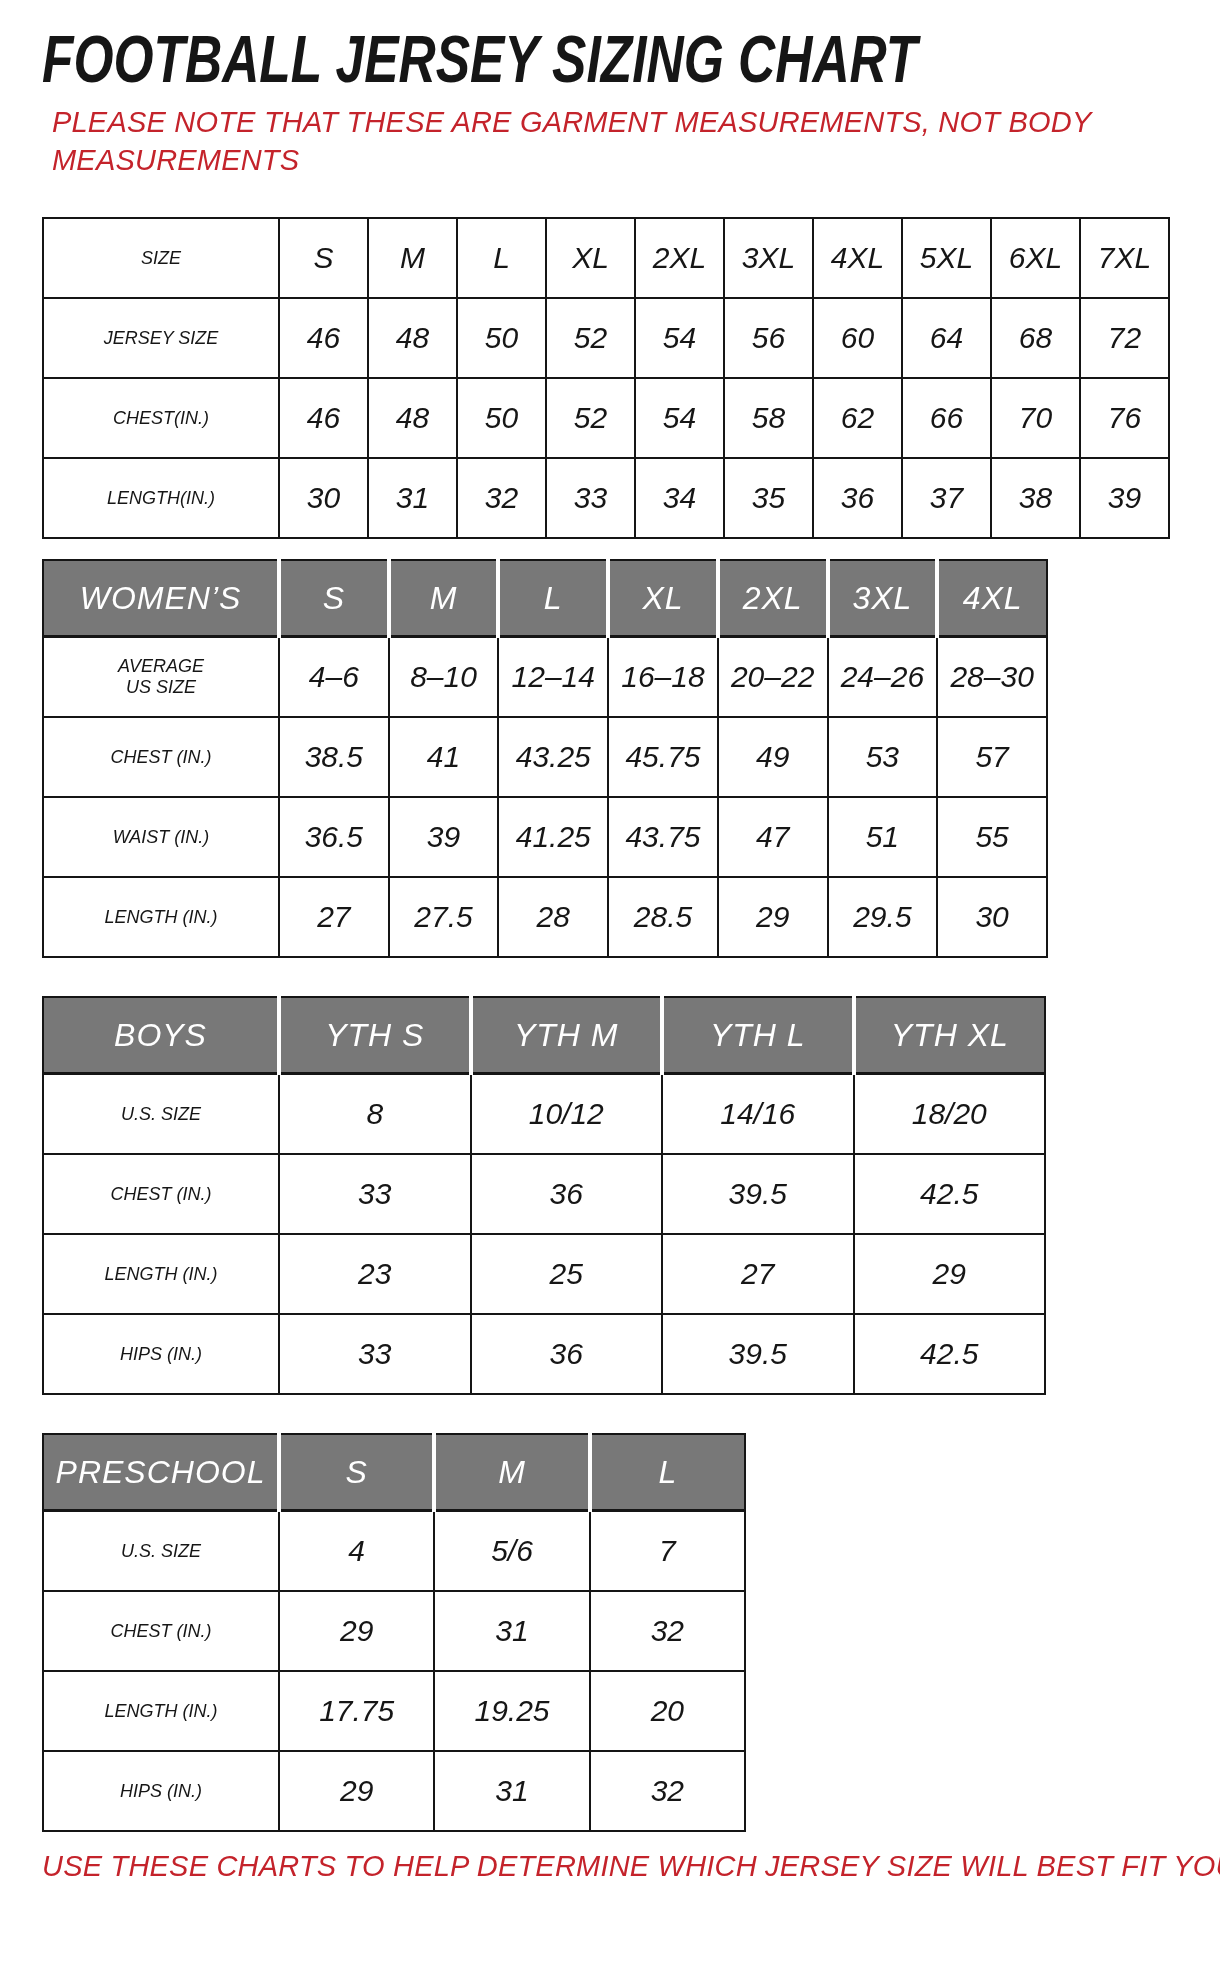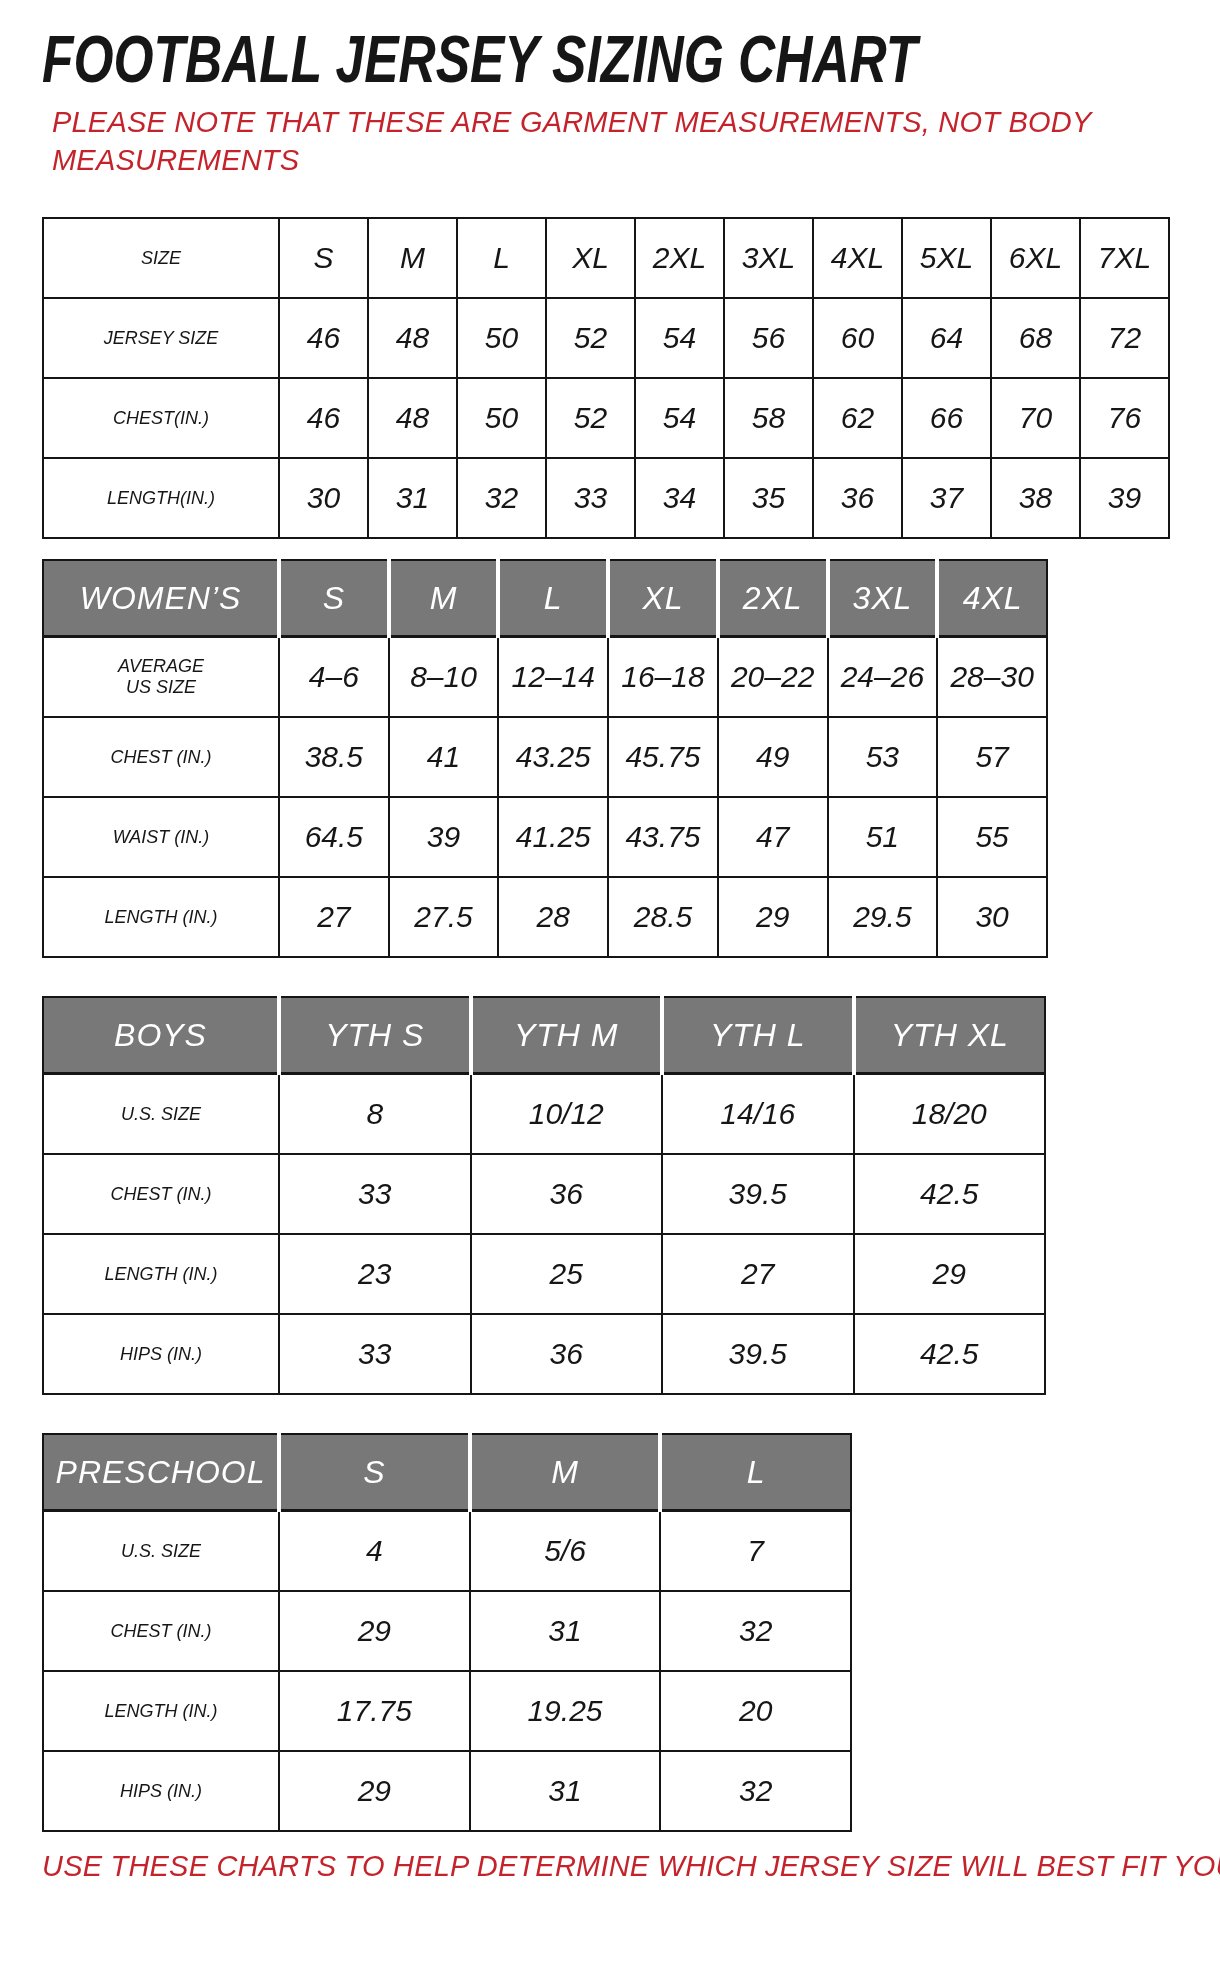--- a/index.html
+++ b/index.html
@@ -12,21 +12,21 @@
     letter-spacing:0px; white-space:nowrap;
     transform:scaleX(0.78); transform-origin:left center;
   }
   .note { margin-top:12px; }
   .note div { color:#c4232b; font-size:29px; line-height:1.30; letter-spacing:0.2px;margin-left:10px; }
 
   table.size-table { border-collapse:collapse; table-layout:fixed; margin-top:38px; }
   table#mens { width:1128px; }
   table#womens { width:1006px;margin-top:20px; }
   table#boys { width:1004px; }
-  table#preschool { width:810px;padding-left:10px; }
+  table#preschool { width:704px;padding-left:10px; }
   col.label-col { width:236px; }
 
   th.banner {
     background:#787878; color:#ffffff; font-weight:normal;
     font-size:38px; letter-spacing:2px; height:88px;
     border:2px solid #151515; text-align:center;
   }
   th.hcell {
     background:#787878; color:#ffffff; font-weight:normal;
     font-size:32px; letter-spacing:1px; height:72px; text-align:center;
@@ -147,21 +147,21 @@
           <td>38.5</td>
           <td>41</td>
           <td>43.25</td>
           <td>45.75</td>
           <td>49</td>
           <td>53</td>
           <td>57</td>
         </tr>
         <tr>
           <td class="label">WAIST (IN.)</td>
-          <td>64.5</td>
+          <td>36.5</td>
           <td>39</td>
           <td>41.25</td>
           <td>43.75</td>
           <td>47</td>
           <td>51</td>
           <td>55</td>
         </tr>
         <tr>
           <td class="label">LENGTH (IN.)</td>
           <td>27</td>

